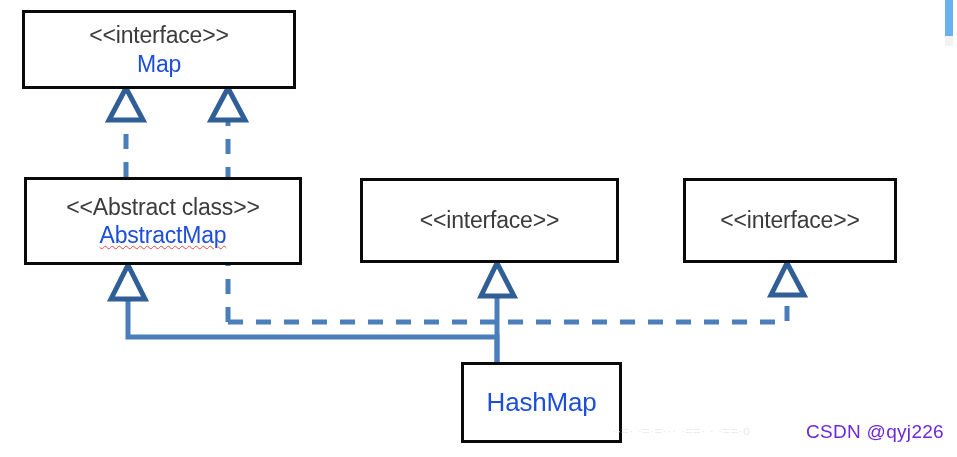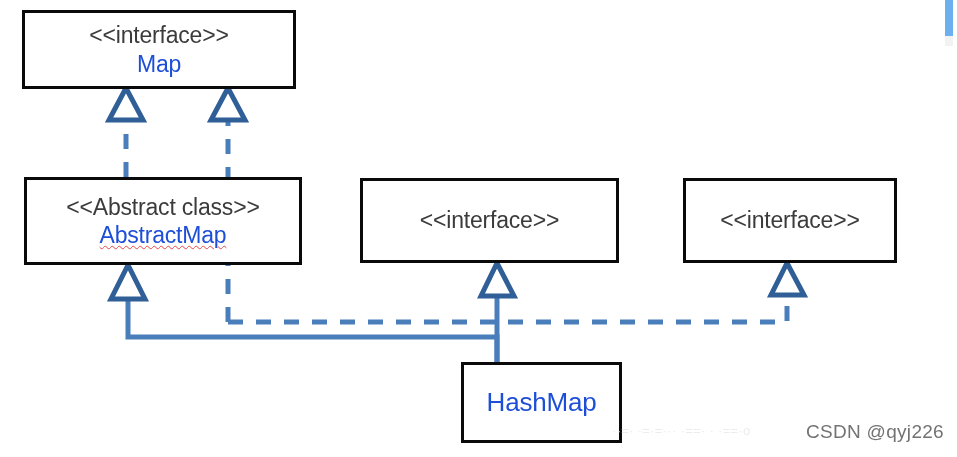--- a/index.html
+++ b/index.html
@@ -53,21 +53,21 @@
     position: absolute;
     left: 0;
     top: 0;
     width: 957px;
     height: 457px;
     z-index: 2;
     overflow: visible;
   }
   .watermark {
     position: absolute;
-    color: #737373;
+    color: #6d28d9;
     font-size: 19px;
     white-space: nowrap;
     z-index: 8;
     letter-spacing: 0.3px;
   }
   .watermark.ghost {
     color: #ececec;
     font-size: 13px;
   }
   .edge-artifact {

